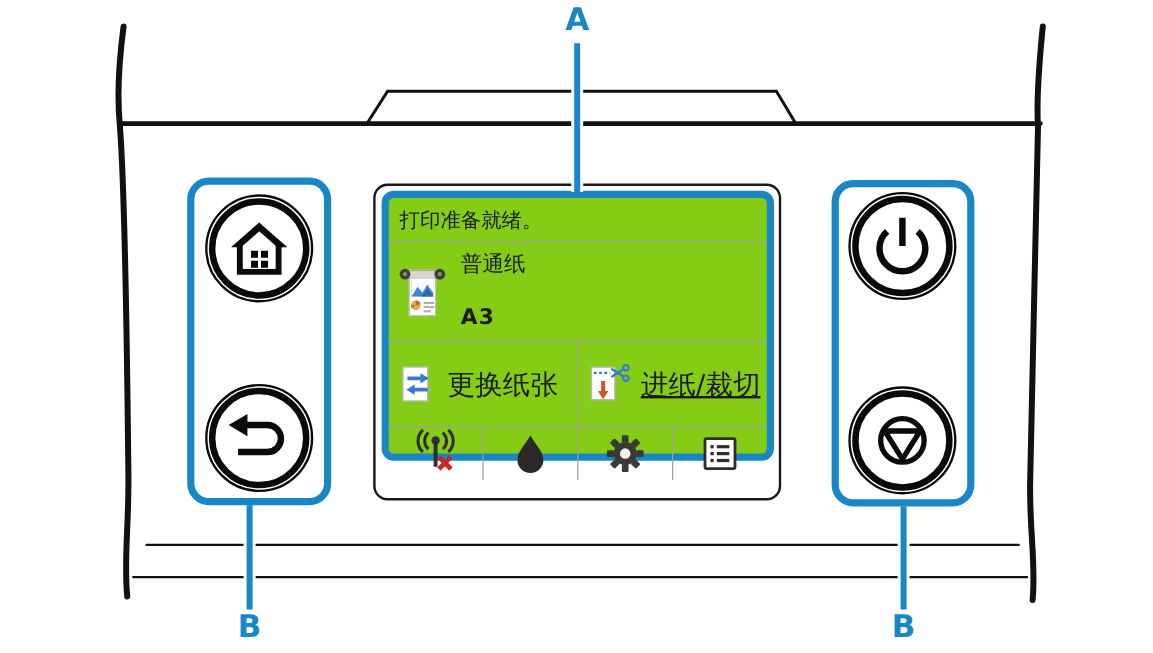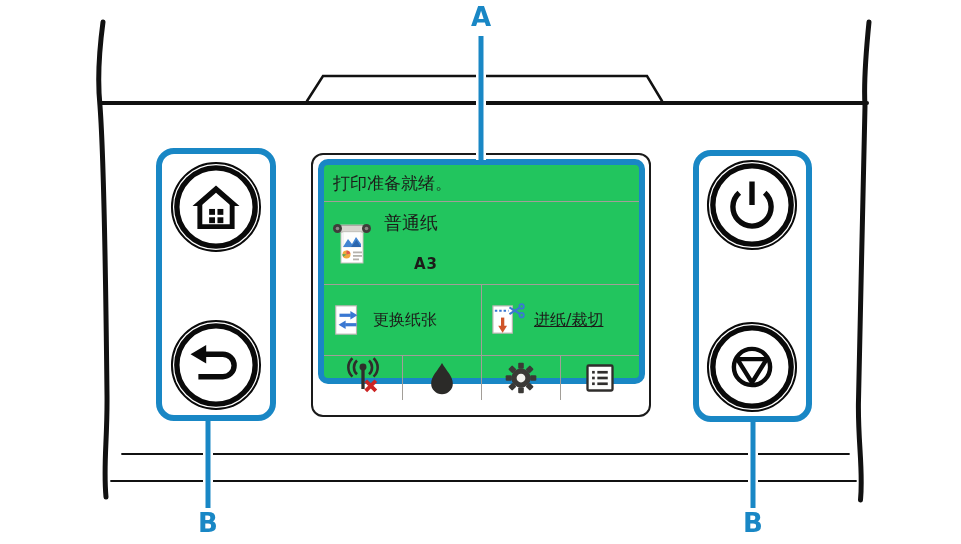--- a/index.html
+++ b/index.html
@@ -13,33 +13,33 @@
                  font-weight:bold;font-size:26px;line-height:1;}
 
   
   .btn-group{position:absolute;border:6px solid #1987c5;border-radius:18px;background:transparent;}
   .hw-btn{position:absolute;width:94px;height:94px;}
 
   
   .bezel{position:absolute;left:311px;top:153px;width:340px;height:264px;
          border:2px solid #1a1a1a;border-radius:12px;background:#ffffff;box-sizing:border-box;}
   .lcd{position:absolute;left:318px;top:159px;width:327px;height:225px;
-       border:6px solid #1987c5;border-radius:10px;background:#22c55e;box-sizing:border-box;
+       border:6px solid #1987c5;border-radius:10px;background:#84cc16;box-sizing:border-box;
        display:flex;flex-direction:column;color:#1c1b19;}
   .row-status{height:37px;display:flex;align-items:center;padding-left:9px;
               border-bottom:1.5px solid #a29e98;font-size:17px;box-sizing:border-box;flex:none;}
   .row-paper{height:83px;display:flex;align-items:center;padding-left:8px;gap:12px;
              border-bottom:1.5px solid #a29e98;box-sizing:border-box;flex:none;}
   .paper-text{display:flex;flex-direction:column;line-height:1.15;gap:20px;}
   .paper-type{font-size:18px;}
-  .paper-size{font-size:15px;font-weight:bold;letter-spacing:1px;margin-top:3px;text-align:right;}
+  .paper-size{font-size:18px;font-weight:bold;letter-spacing:1px;margin-top:3px;}
   .row-actions{height:71px;display:flex;border-bottom:1.5px solid #a29e98;box-sizing:border-box;flex:none;}
   .action-cell{flex:1;display:flex;align-items:center;padding-left:7px;gap:8px;box-sizing:border-box;}
   .action-cell + .action-cell{border-left:1.5px solid #a29e98;text-decoration:underline;}
-  .action-label{font-size:16px;white-space:nowrap;}
+  .action-label{font-size:23px;white-space:nowrap;}
   .row-toolbar{flex:1;display:flex;box-sizing:border-box;}
   .tool-cell{flex:1;display:flex;align-items:center;justify-content:center;box-sizing:border-box;}
   .tool-cell + .tool-cell{border-left:1.5px solid #a29e98;}
 </style>
 </head>
 <body>
 
 <div class="canvas">
 
   <svg class="abs" width="961" height="544" viewBox="0 0 961 544" style="left:0;top:0;">

